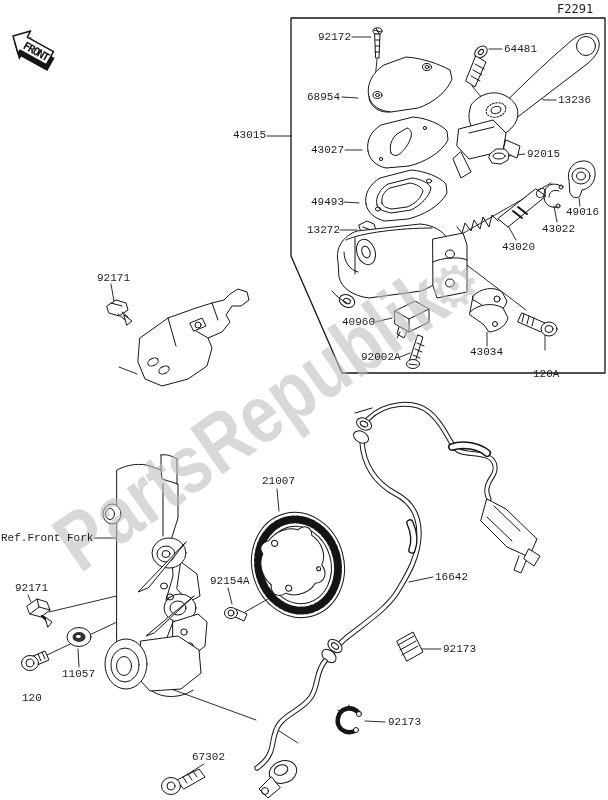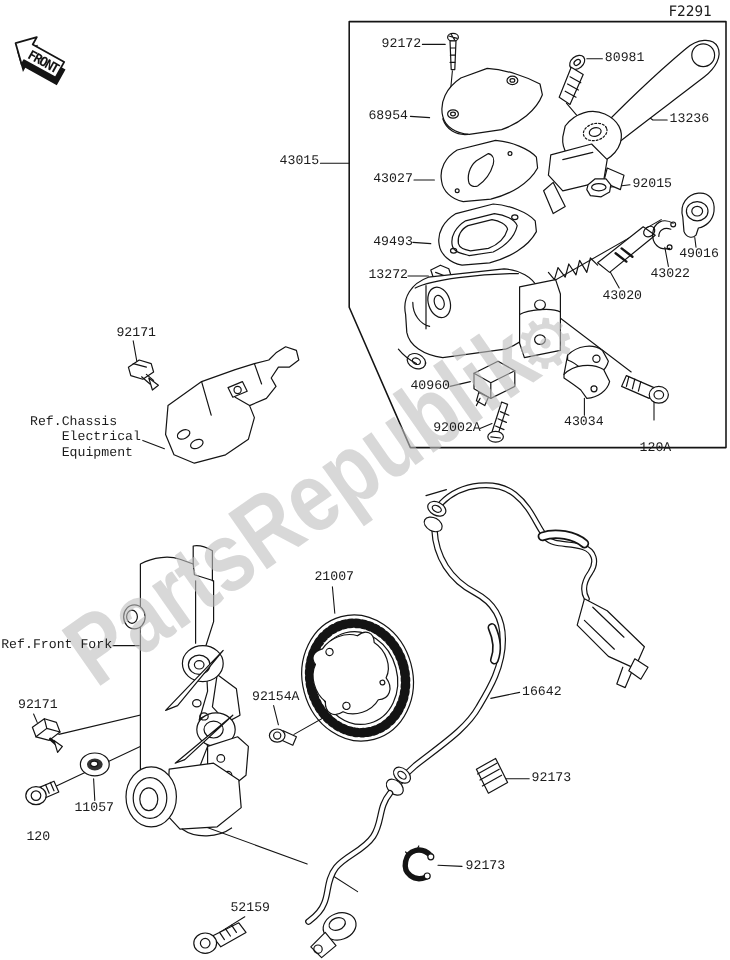--- a/index.html
+++ b/index.html
@@ -320,43 +320,40 @@
   <g opacity="0.6">
     <text transform="translate(80,574) rotate(-35)" font-size="82" font-weight="bold" textLength="455" lengthAdjust="spacingAndGlyphs" font-family="Liberation Sans, sans-serif" fill="#bfbfbf">PartsRepublik</text>
     <text transform="translate(445,318) rotate(-35)" font-size="58" font-family="DejaVu Sans, sans-serif" fill="#bfbfbf">⚙</text>
   </g>
 </svg>
 
 <div class="labels">
   <div class="figcode">F2291</div>
   <div class="pl" style="left:233px;top:129px">43015</div>
   <div class="pl" style="left:318px;top:31px">92172</div>
-  <div class="pl" style="left:504px;top:43px">80981</div>
+  <div class="pl" style="left:504px;top:43px">64481</div>
   <div class="pl" style="left:307px;top:91px">68954</div>
   <div class="pl" style="left:558px;top:94px">13236</div>
   <div class="pl" style="left:311px;top:144px">43027</div>
   <div class="pl" style="left:527px;top:148px">92015</div>
   <div class="pl" style="left:311px;top:196px">49493</div>
   <div class="pl" style="left:307px;top:224px">13272</div>
   <div class="pl" style="left:566px;top:206px">49016</div>
   <div class="pl" style="left:542px;top:223px">43022</div>
   <div class="pl" style="left:502px;top:241px">43020</div>
   <div class="pl" style="left:342px;top:316px">40960</div>
   <div class="pl" style="left:361px;top:351px">92002A</div>
   <div class="pl" style="left:470px;top:346px">43034</div>
   <div class="pl" style="left:533px;top:368px">120A</div>
   <div class="pl" style="left:97px;top:272px">92171</div>
-  <div class="pl pre" style="left:25px;top:346px">Ref.Chassis
-    Electrical
-    Equipment</div>
   <div class="pl" style="left:262px;top:475px">21007</div>
   <div class="pl" style="left:1px;top:532px">Ref.Front Fork</div>
   <div class="pl" style="left:210px;top:575px">92154A</div>
   <div class="pl" style="left:435px;top:571px">16642</div>
   <div class="pl" style="left:15px;top:582px">92171</div>
   <div class="pl" style="left:62px;top:668px">11057</div>
   <div class="pl" style="left:22px;top:692px">120</div>
   <div class="pl" style="left:443px;top:643px">92173</div>
   <div class="pl" style="left:388px;top:716px">92173</div>
-  <div class="pl" style="left:192px;top:751px">52159</div>
+  <div class="pl" style="left:192px;top:751px">67302</div>
 </div>
 
 </div>
 
 </body></html>

